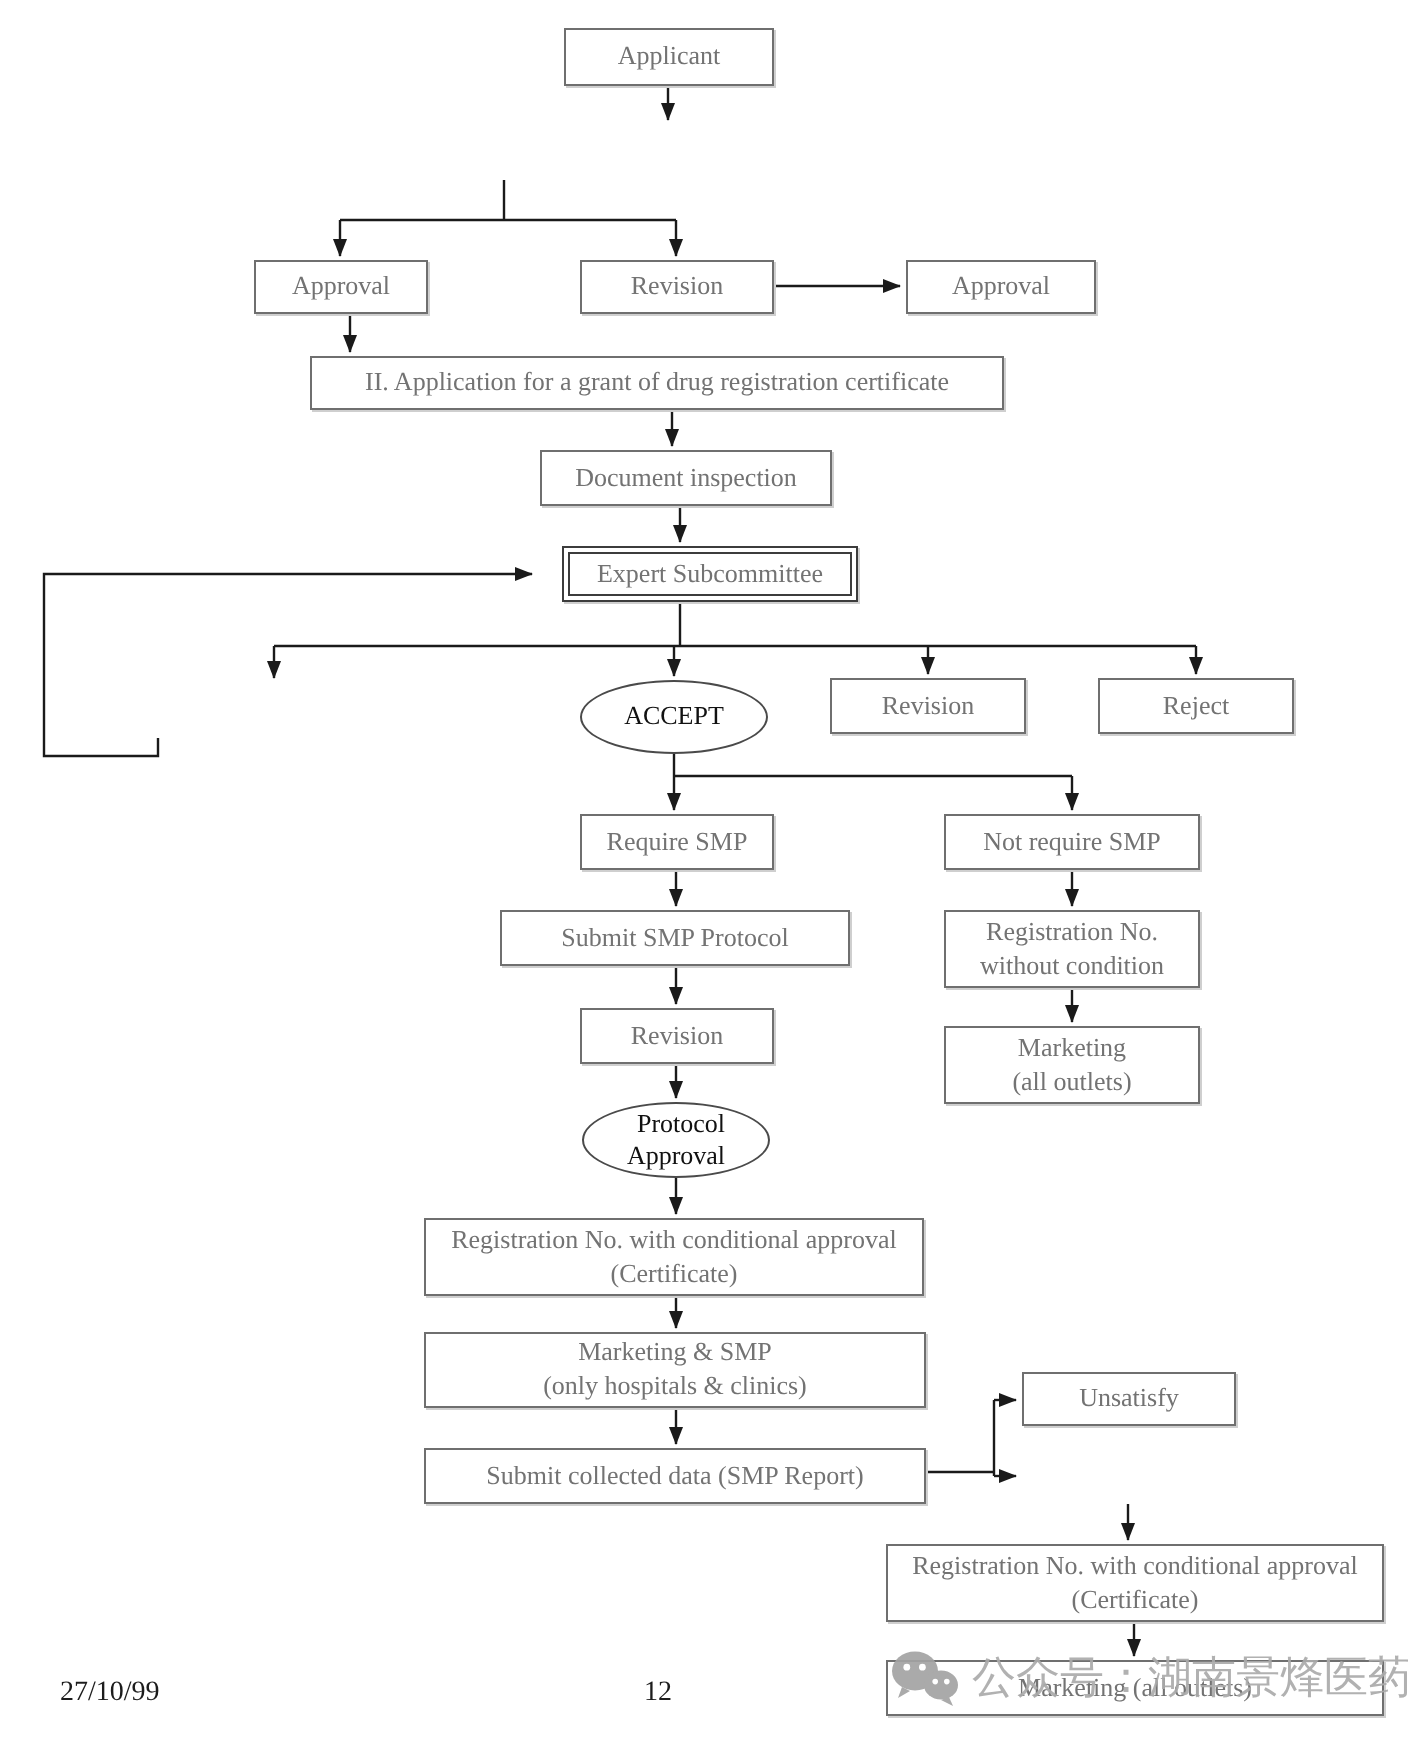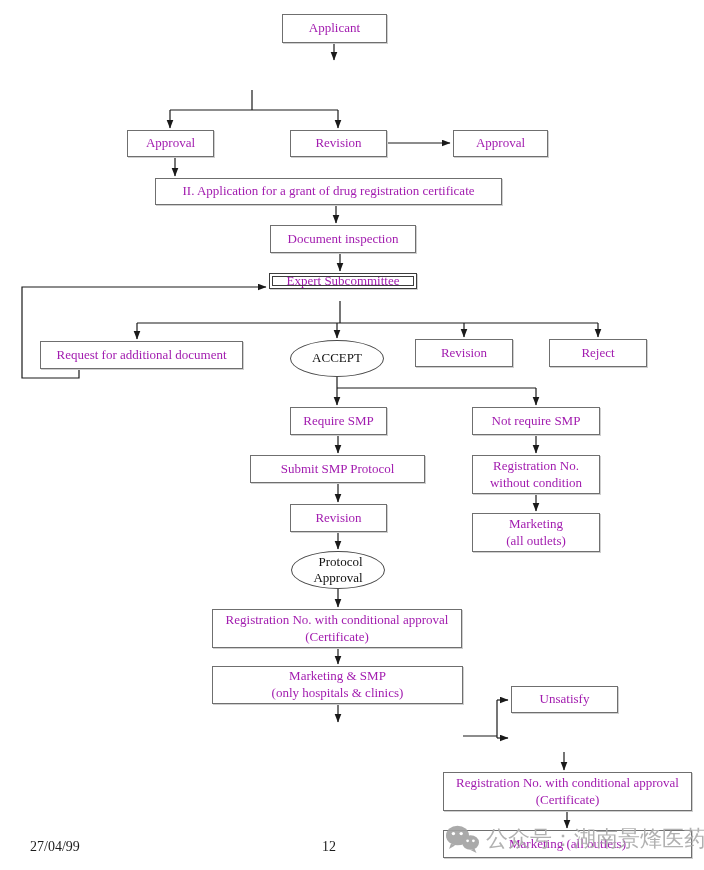--- a/index.html
+++ b/index.html
@@ -4,21 +4,21 @@
 <style>
   html,body{margin:0;padding:0;background:#ffffff;}
   #page{
     position:relative;width:704px;height:870px;background:#ffffff;
     font-family:"Liberation Serif","DejaVu Serif",serif;color:#111;overflow:hidden;
   }
   #connectors{position:absolute;left:0;top:0;width:704px;height:870px;z-index:1;}
   .box{
     position:absolute;background:#ffffff;border:1px solid #6f6f6f;
     display:flex;align-items:center;justify-content:center;text-align:center;
-    font-size:13px;line-height:1.28;color:#a21caf;z-index:2;box-sizing:border-box;
+    font-size:13px;line-height:1.28;color:#737373;z-index:2;box-sizing:border-box;
     box-shadow:1px 1px 0 #cfcfcf;
   }
   .double{border:1px solid #3c3c3c;outline:1px solid #3c3c3c;outline-offset:-4px;}
   .ellipse{
     position:absolute;background:#ffffff;border:1px solid #4a4a4a;border-radius:50%;
     display:flex;align-items:center;justify-content:center;text-align:right;
     font-size:13px;line-height:1.25;z-index:2;box-sizing:border-box;
   }
   .pre{white-space:pre-line;}
   .footer-text{position:absolute;font-size:14px;color:#1c1c1c;z-index:2;}
@@ -96,23 +96,22 @@
   <div class="box" style="left:127px;top:130px;width:87px;height:27px">Approval</div>
 
   <div class="box" style="left:290px;top:130px;width:97px;height:27px">Revision</div>
 
   <div class="box" style="left:453px;top:130px;width:95px;height:27px">Approval</div>
 
   <div class="box" style="left:270px;top:225px;width:146px;height:28px">Document inspection</div>
 
   <div class="box" style="left:155px;top:178px;width:347px;height:27px">II. Application for a grant of drug registration certificate</div>
 
-  <div class="box double" style="left:269px;top:273px;width:148px;height:16px">Expert Subcommittee</div>
+  <div class="box double" style="left:281px;top:273px;width:148px;height:28px">Expert Subcommittee</div>
 
-  <div class="box" style="left:40px;top:341px;width:203px;height:28px">Request for additional document</div>
 
   <div class="ellipse" style="left:290px;top:340px;width:94px;height:37px">ACCEPT</div>
 
   <div class="box" style="left:415px;top:339px;width:98px;height:28px">Revision</div>
 
   <div class="box" style="left:549px;top:339px;width:98px;height:28px">Reject</div>
 
   <div class="box" style="left:290px;top:407px;width:97px;height:28px">Require SMP</div>
 
   <div class="box" style="left:472px;top:407px;width:128px;height:28px">Not require SMP</div>
@@ -129,30 +128,31 @@
 
   <div class="ellipse pre" style="left:291px;top:551px;width:94px;height:38px">Protocol
 Approval</div>
 
   <div class="box pre" style="left:212px;top:609px;width:250px;height:39px">Registration No. with conditional approval
 (Certificate)</div>
 
   <div class="box pre" style="left:212px;top:666px;width:251px;height:38px">Marketing &amp; SMP
 (only hospitals &amp; clinics)</div>
 
+  <div class="box" style="left:212px;top:724px;width:251px;height:28px">Submit collected data (SMP Report)</div>
 
   <div class="box" style="left:511px;top:686px;width:107px;height:27px">Unsatisfy</div>
 
 
   <div class="box pre" style="left:443px;top:772px;width:249px;height:39px">Registration No. with conditional approval
 (Certificate)</div>
 
   <div class="box" style="left:443px;top:830px;width:249px;height:28px">Marketing (all outlets)</div>
 
-  <div class="footer-text" style="left:30px;top:839px">27/04/99</div>
+  <div class="footer-text" style="left:30px;top:839px">27/10/99</div>
 
   <div class="footer-text" style="left:322px;top:839px">12</div>
 
   <div id="watermark">
     <svg width="36" height="30" viewBox="0 0 36 30">
       <ellipse cx="13.5" cy="11.5" rx="11.5" ry="9.8" fill="#a3a3a3"></ellipse>
       <path d="M7,19.5 L5,25 L11,21.5 Z" fill="#a3a3a3"></path>
       <circle cx="9.4" cy="9.6" r="1.7" fill="#ffffff"></circle>
       <circle cx="17.2" cy="9.6" r="1.7" fill="#ffffff"></circle>
       <ellipse cx="26.5" cy="18.5" rx="8.5" ry="7.3" fill="#a3a3a3"></ellipse>

